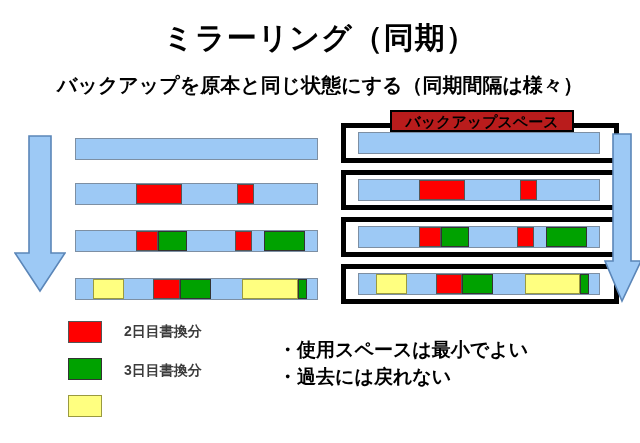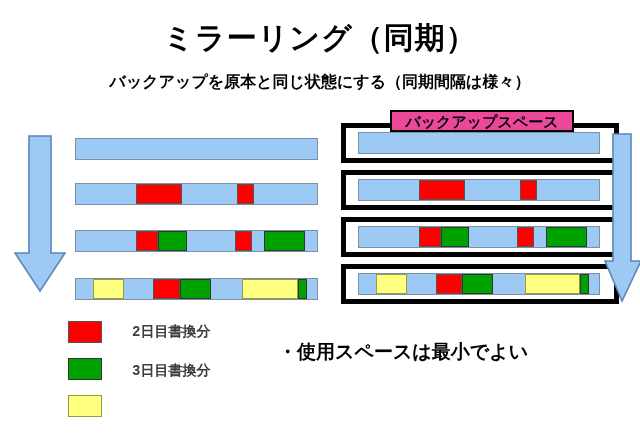--- a/index.html
+++ b/index.html
@@ -35,21 +35,21 @@
     font-weight: bold;
     letter-spacing: 1px;
     white-space: nowrap;
   }
   .subtitle {
     position: absolute;
     left: 0;
     top: 72px;
     width: 640px;
     text-align: center;
-    font-size: 16px;
+    font-size: 20px;
     font-weight: bold;
     white-space: nowrap;
   }
 
   
   .bar {
     position: absolute;
     height: 22px;
     border: 1px solid #7d8fa3;
     box-sizing: border-box;
@@ -79,21 +79,21 @@
     top: 6px;
   }
 
   .bspace-label {
     position: absolute;
     left: 390px;
     top: 110px;
     width: 184px;
     height: 22px;
     border: 2px solid #000000;
-    background: #ec4899;
+    background: #b91c1c;
     box-sizing: border-box;
     text-align: center;
     font-size: 15px;
     font-weight: bold;
     line-height: 19px;
     white-space: nowrap;
     z-index: 6;
   }
 
   
@@ -111,39 +111,38 @@
   .legend-swatch {
     width: 34px;
     height: 22px;
     box-sizing: border-box;
     border: 1px solid #555555;
   }
   .legend-swatch.red    { background: #ff0000; }
   .legend-swatch.green  { background: #00a200; border-color: #333333; }
   .legend-swatch.yellow { background: #ffff80; border-color: #9a9a40; }
   .legend-label {
-    margin-left: 30px;
+    margin-left: 22px;
     font-size: 14px;
     font-weight: bold;
     color: #3c3c3c;
     white-space: nowrap;
-    font-family: Liberation Mono, monospace;
   }
 
   
   .notes {
     position: absolute;
     left: 278px;
     top: 338px;
     font-size: 19px;
     font-weight: bold;
     line-height: 27px;
     white-space: nowrap;
   }
-  .notes div { white-space: nowrap; }
+  .notes div { white-space: nowrap; font-family: Liberation Mono, monospace; }
 </style>
 </head>
 <body>
 
 <div id="slide">
 
   <div class="title">ミラーリング（同期）</div>
   <div class="subtitle">バックアップを原本と同じ状態にする（同期間隔は様々）</div>
 
   <div id="original-bars">
@@ -241,15 +240,16 @@
         <div class="legend-swatch green"></div>
         <div class="legend-label">3日目書換分</div>
       </div>
       <div class="legend-row" style="top: 395px;">
         <div class="legend-swatch yellow"></div>
       </div>
     </div>
 
   <div class="notes" id="notes">
       <div>・使用スペースは最小でよい</div>
+      <div>・過去には戻れない</div>
     </div>
 
 </div>
 
 </body></html>

